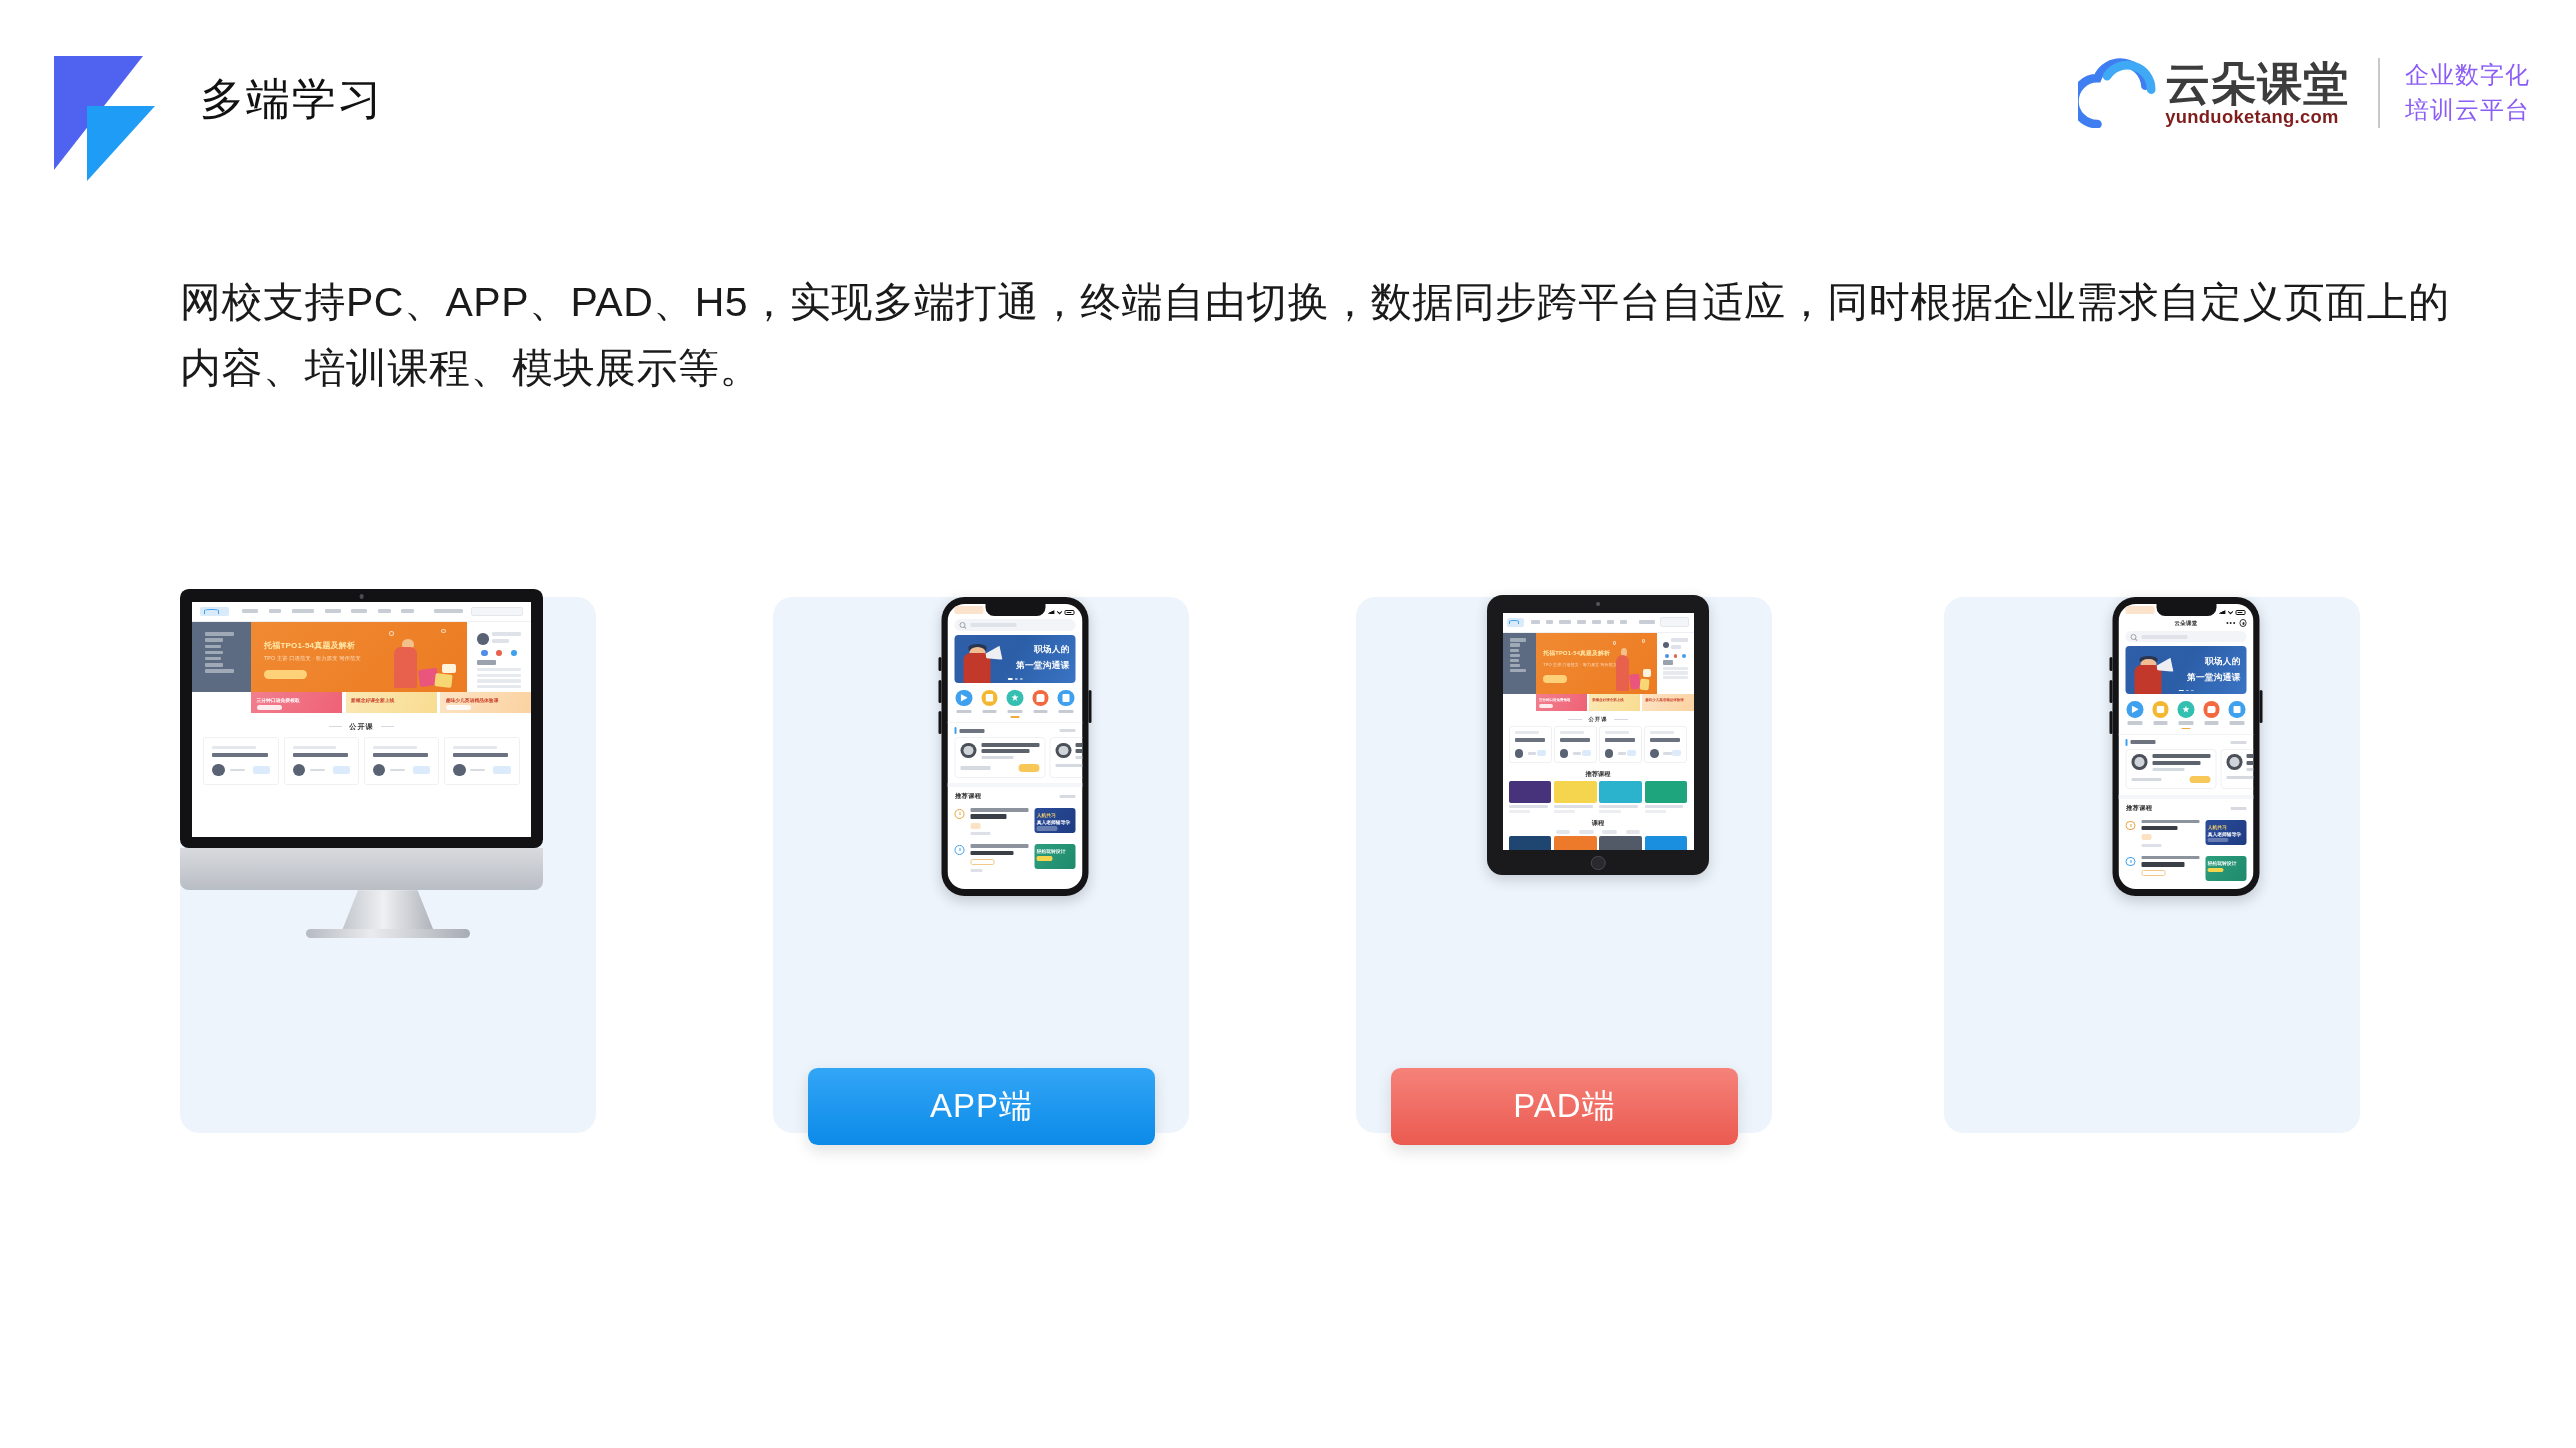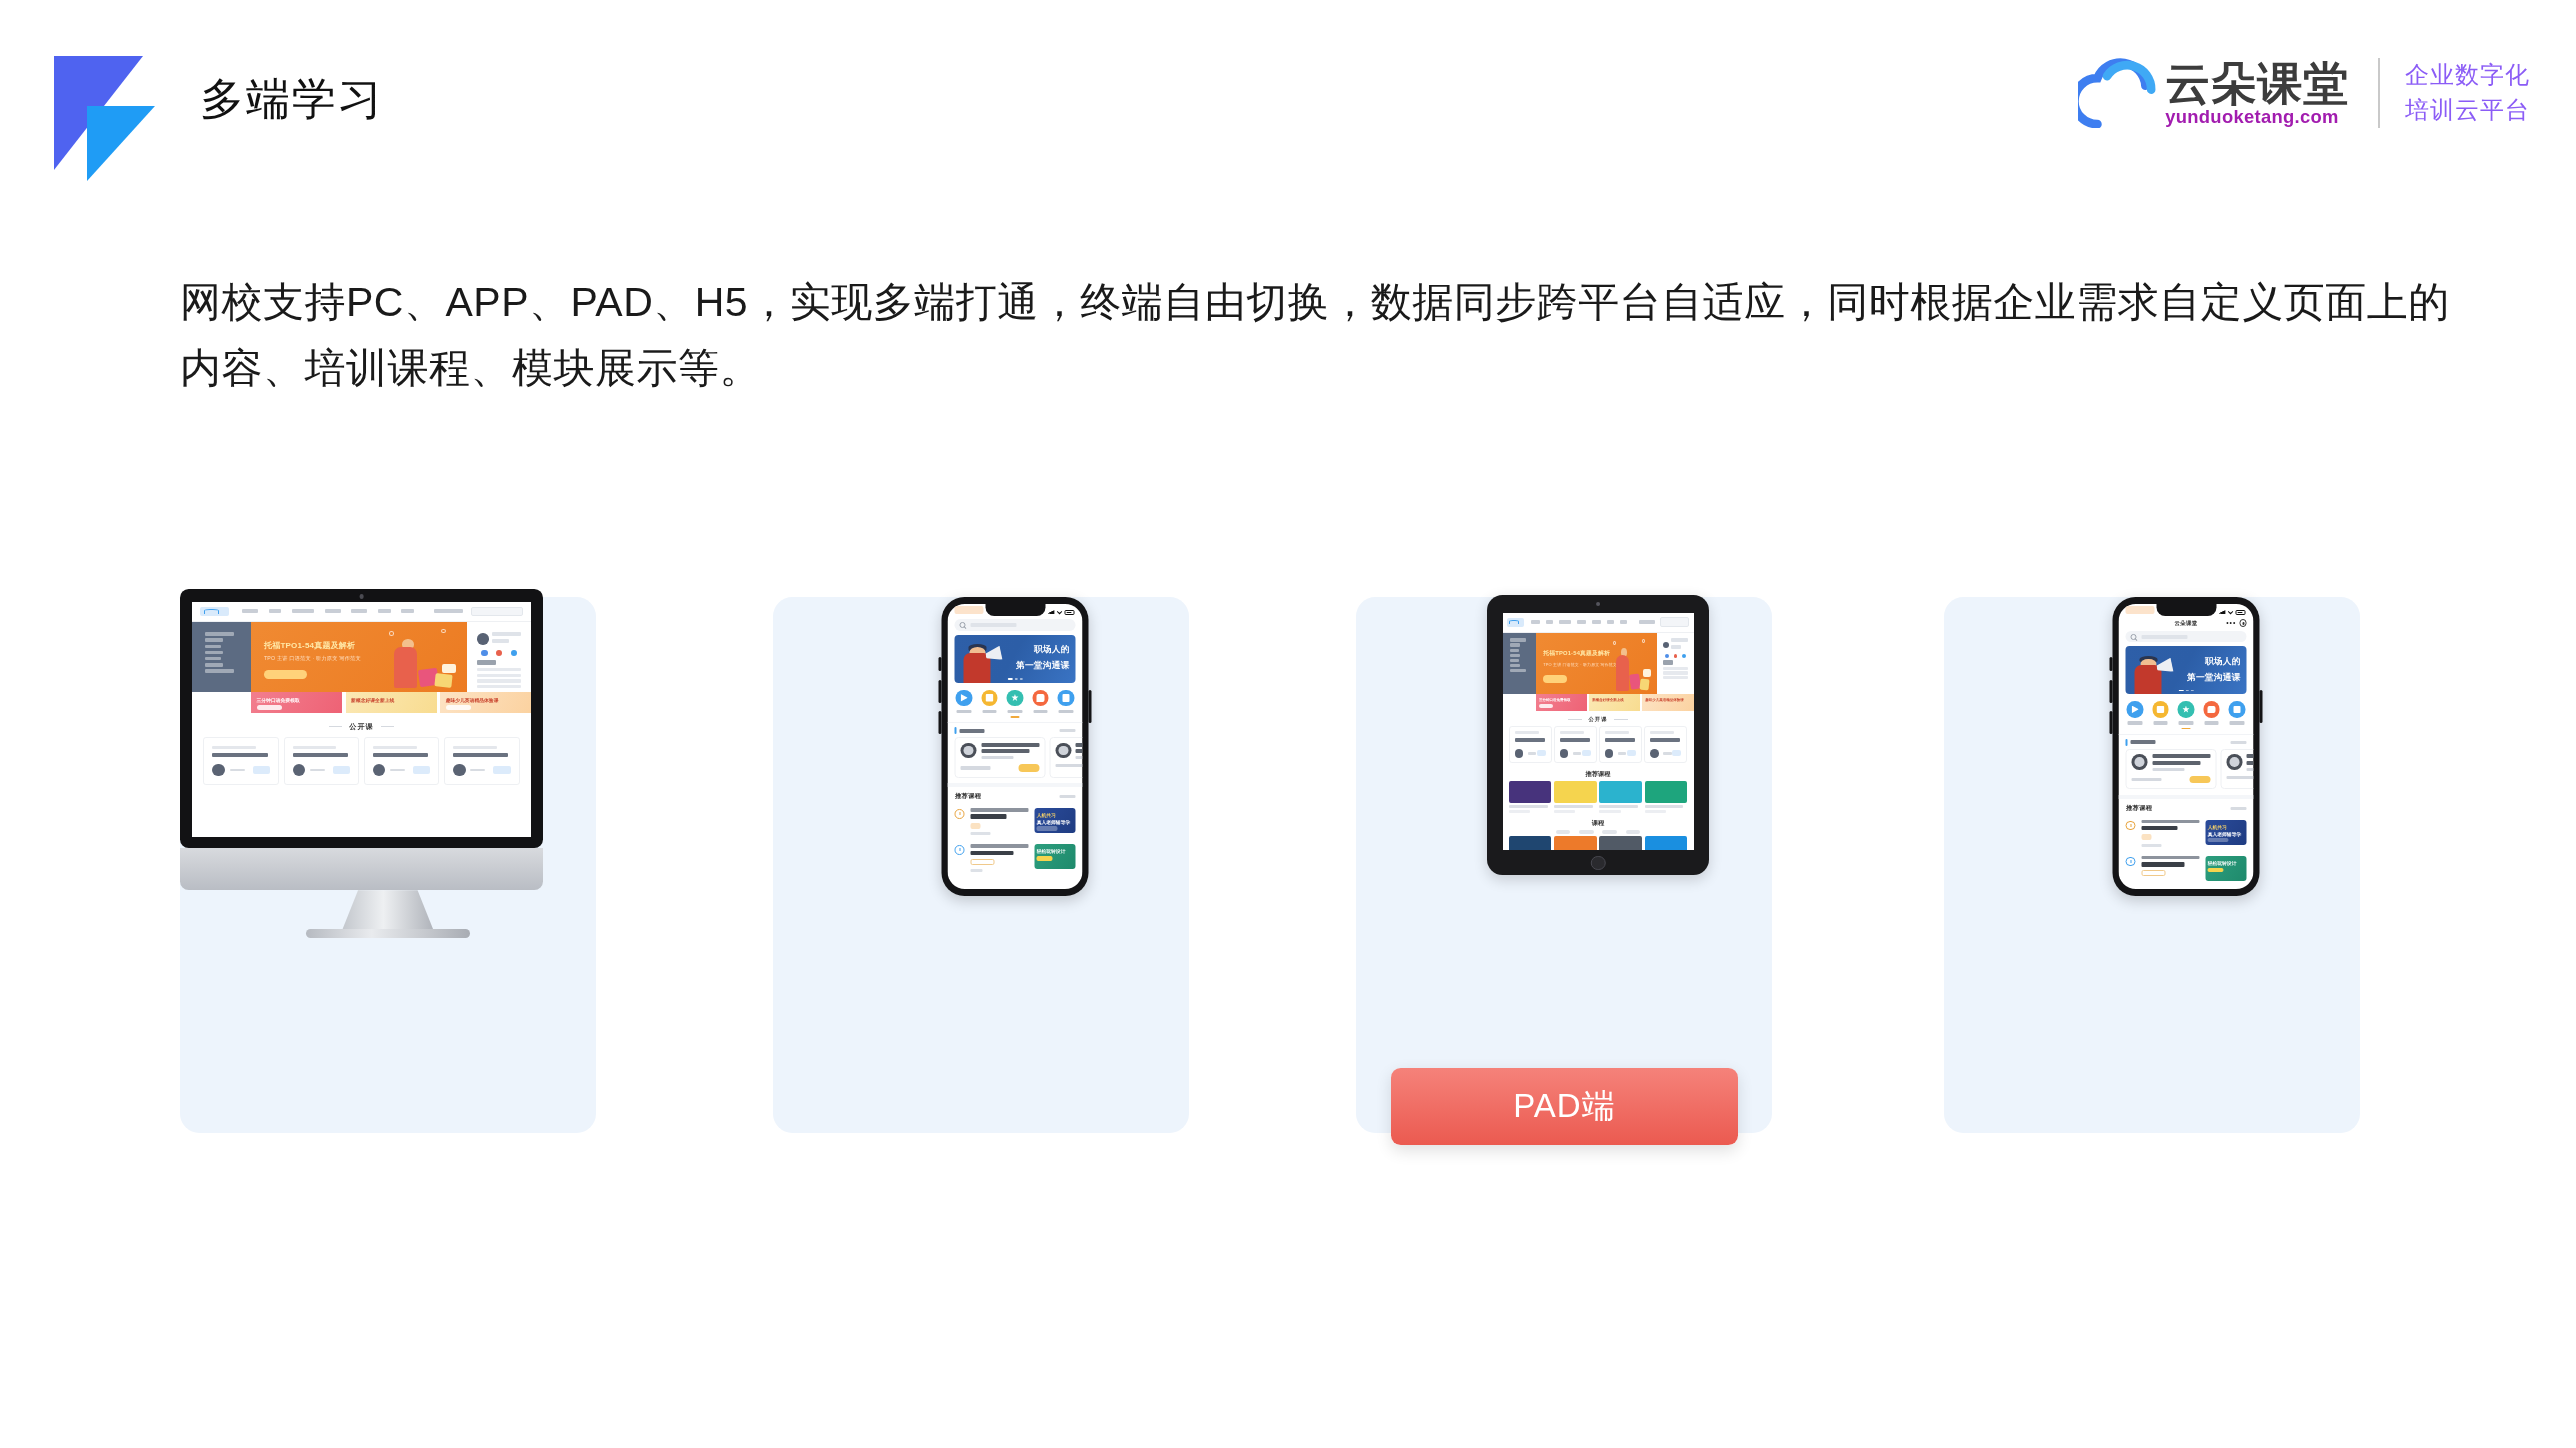--- a/index.html
+++ b/index.html
@@ -16,21 +16,21 @@
                border-left:68px solid #1F9CF5; border-bottom:75px solid transparent; }
   .slide-title { position:absolute; left:200px; top:77px; font-size:44px;
                  font-weight:400; letter-spacing:1.9px; color:#111; line-height:1; }
 
   
   .brand { position:absolute; right:46px; top:46px; display:flex; align-items:center; height:93px; }
   .brand-logo { display:flex; align-items:flex-end; position:relative; padding-right:3.9px; }
   .cloud-ico { position:relative; width:83px; height:71px; margin-right:3.9px; }
   .brand-words { display:flex; flex-direction:column; justify-content:flex-end; }
   .brand-cn { font-size:45px; font-weight:bold; color:#3c3c3c; line-height:0.98; letter-spacing:1px; }
-  .brand-en { font-size:18.4px; font-weight:bold; color:#a21caf; letter-spacing:0.3px; margin-top:0; }
+  .brand-en { font-size:18.4px; font-weight:bold; color:#7f1d1d; letter-spacing:0.3px; margin-top:0; }
   .brand-div { width:1.9px; height:70px; background:#c9c9c9; margin:0 25px; }
   .brand-tag { font-size:24px; color:#8b5cf6; line-height:1.42; letter-spacing:1px; }
 
   
   .lead { position:absolute; left:180px; top:269px; width:2279px;
           font-size:41px; line-height:1.62; color:#1a1a1a; letter-spacing:0.5px; }
 
   
   .cards { position:absolute; left:0; top:597px; width:2576px; height:541px; }
   .card { position:absolute; top:0; width:416px; height:536px;
@@ -583,20 +583,23 @@
               </div>
               <div class="ri-thumb green">
                 <div class="rt-t1" style="color:#FFF">轻松玩转设计</div>
                 <div class="rt-b" style="bottom:34%;background:#F5D44E;width:40%"></div>
               </div>
             </div>
           </div>
         </div>
       </div>
     </div>
+    <div class="card-btn" style="background:linear-gradient(180deg,#33A6F6,#0B8AE8)">
+      <span>APP端</span>
+    </div>
   </div>
 
   <div class="card c2">
     <div class="stage">
       <div class="ipad">
         <div class="ipad-cam"></div>
         <div class="scr">
           <div class="web">
             <div class="web-nav">
               <div class="wn-logo"></div>

